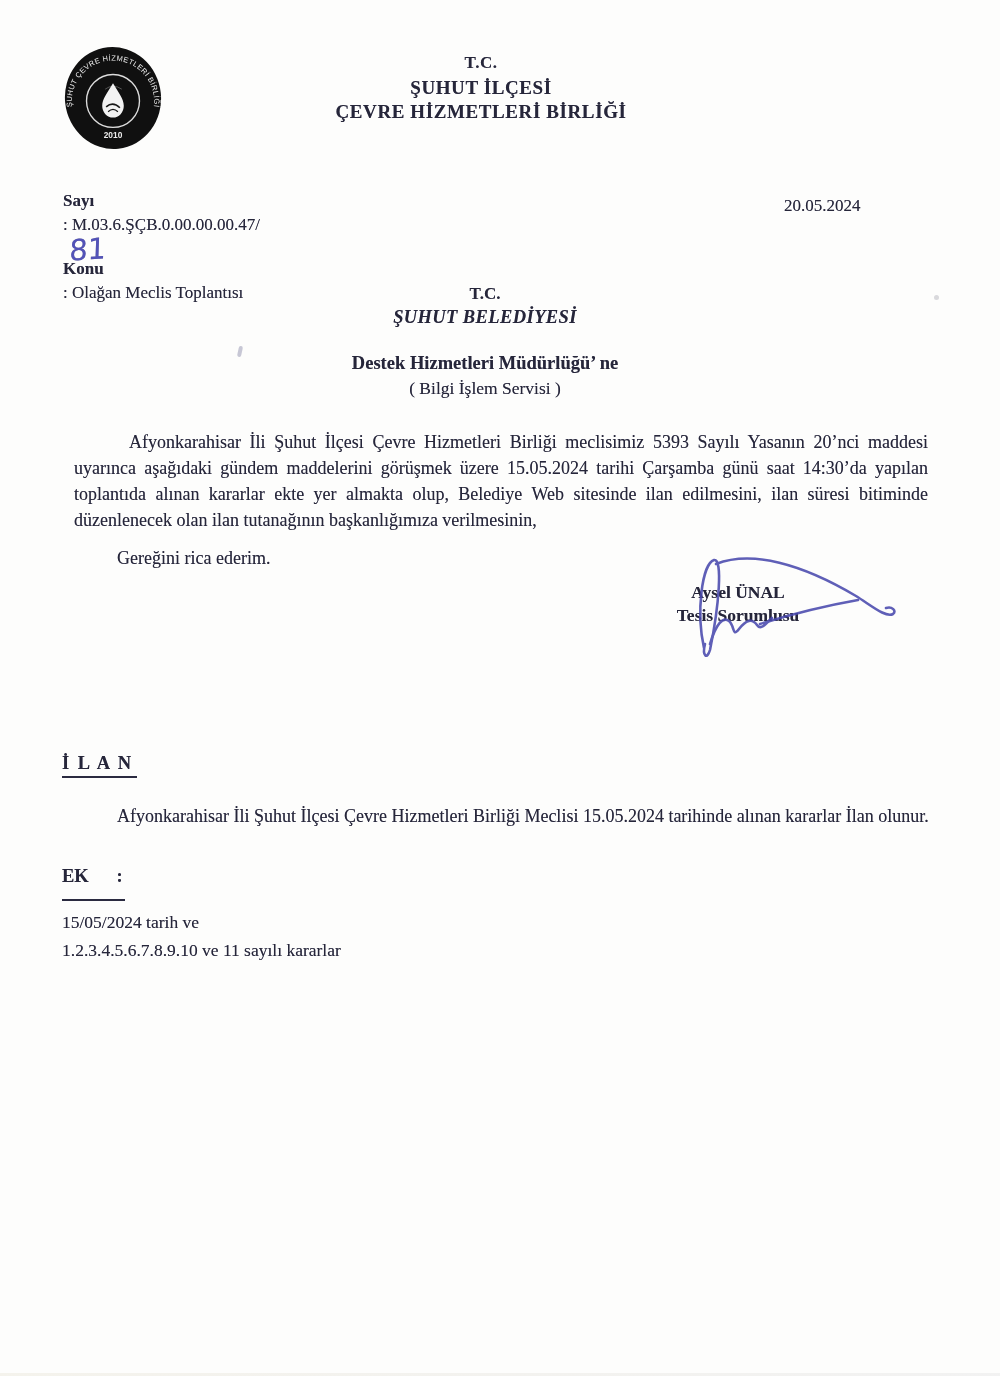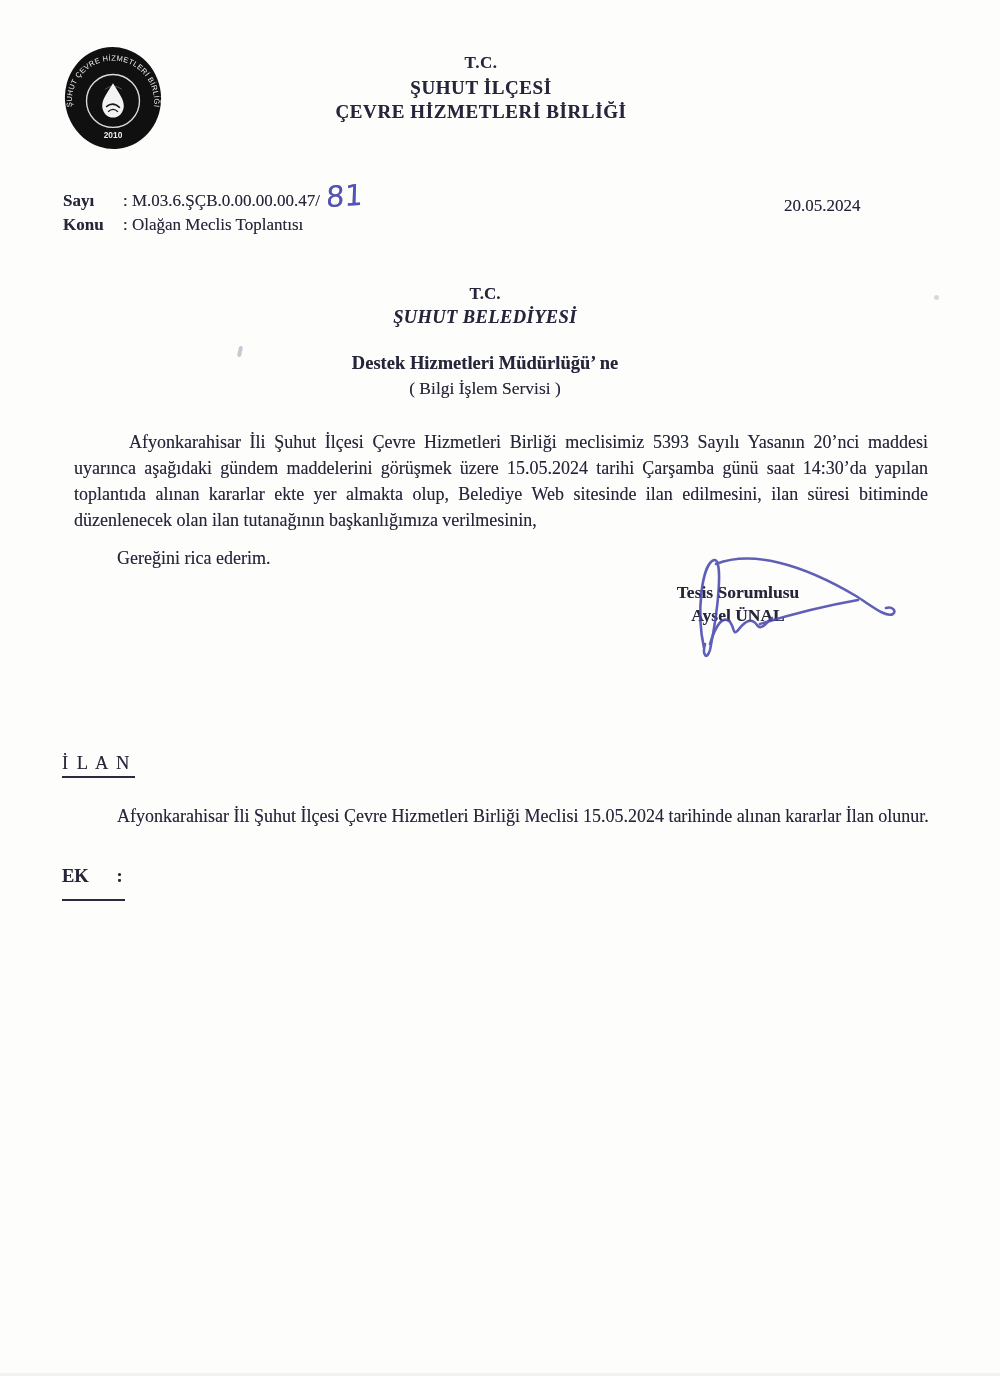--- a/index.html
+++ b/index.html
@@ -19,21 +19,21 @@
   .letterhead{
     position:absolute; left:0; top:52px; width:962px;
     text-align:center; font-weight:bold; line-height:1.28;
   }
   .lh-tc{ font-size:17px; letter-spacing:.5px; }
   .lh-l2{ font-size:19px; letter-spacing:.6px; margin-top:2px;}
   .lh-l3{ font-size:19px; letter-spacing:.6px; }
 
   
   .meta{ position:absolute; left:63px; top:189px; font-size:17px; line-height:24px;}
-  .meta-row{ display:flex; }
+  .meta-row{ display:flex;flex-direction:column; }
   .meta-label{ font-weight:bold; width:60px; }
   .hand-number{
     display:inline-block;
     font-family:"DejaVu Sans", sans-serif;
     color:#5353b8; font-size:29px; line-height:20px;
     transform:rotate(-4deg) skewX(-6deg);
     margin-left:6px; position:relative; top:-3px;
   }
   .doc-date{ position:absolute; left:784px; top:196px; font-size:17px; }
 
@@ -58,21 +58,21 @@
   
   .sig-block{
     position:absolute; left:618px; top:581px; width:240px;
     text-align:center; font-weight:bold; font-size:17.5px; line-height:23px;
   }
   .sig-svg{ position:absolute; left:660px; top:548px; width:240px; height:118px; pointer-events:none;}
 
   
   .ilan-heading{
     position:absolute; left:62px; top:753px;
-    font-weight:normal; font-size:18.5px; letter-spacing:2px;
+    font-weight:bold; font-size:18.5px; letter-spacing:2px;
     white-space:pre;
     border-bottom:2.5px solid #2a2a40; padding:0 4px 2px 0;
   }
   .ilan-para{
     position:absolute; left:62px; top:803px; width:878px;
     margin:0; font-size:18px; line-height:26px; text-align:justify; text-indent:55px;
   }
 
   
   .ek-heading{
@@ -145,33 +145,37 @@
     <div class="rc-dir">Destek Hizmetleri Müdürlüğü’ ne</div>
     <div class="rc-srv">( Bilgi İşlem Servisi )</div>
   </div>
 
   <div class="body-block soft">
     <p class="body-para">Afyonkarahisar İli Şuhut İlçesi Çevre Hizmetleri Birliği meclisimiz 5393 Sayılı Yasanın 20’nci maddesi uyarınca aşağıdaki gündem maddelerini görüşmek üzere 15.05.2024 tarihi Çarşamba günü saat 14:30’da yapılan toplantıda alınan kararlar ekte yer almakta olup, Belediye Web sitesinde ilan edilmesini, ilan süresi bitiminde düzenlenecek olan ilan tutanağının başkanlığımıza verilmesinin,</p>
     <p class="closing">Gereğini rica ederim.</p>
   </div>
 
   <div class="sig-block soft">
+    <div>Aysel ÜNAL</div>
     <div>Tesis Sorumlusu</div>
-    <div>Aysel ÜNAL</div>
   </div>
   <svg class="sig-svg" viewBox="0 0 240 118">
     <g fill="none" stroke="#4a4aae" stroke-width="2.6" stroke-linecap="round" opacity="0.88">
       <path d="M44,100 C36,64 42,16 54,12 C63,10 59,58 50,102 C47,112 42,108 45,96"></path>
       <path d="M50,96 C56,76 63,68 69,73 C75,78 72,90 79,81 C86,72 92,70 97,77 C101,83 106,75 112,70"></path>
       <path d="M56,16 C92,2 142,16 196,48 C212,58 226,70 233,66 C237,63 232,58 226,60"></path>
       <path d="M100,76 C132,66 164,58 198,52"></path>
     </g>
   </svg>
 
   <div class="ilan-heading soft">İ L A N</div>
   <p class="ilan-para soft">Afyonkarahisar İli Şuhut İlçesi Çevre Hizmetleri Birliği Meclisi 15.05.2024  tarihinde alınan kararlar İlan olunur.</p>
 
   <div class="ek-heading soft">EK      :</div>
+  <div class="ek-lines soft">
+    <div>15/05/2024 tarih ve</div>
+    <div>1.2.3.4.5.6.7.8.9.10 ve 11 sayılı kararlar</div>
+  </div>
 
   <div class="stray-mark"></div>
   <div class="paper-speck"></div>
   <div class="bottom-edge"></div>
 </div>
 
 </body></html>

